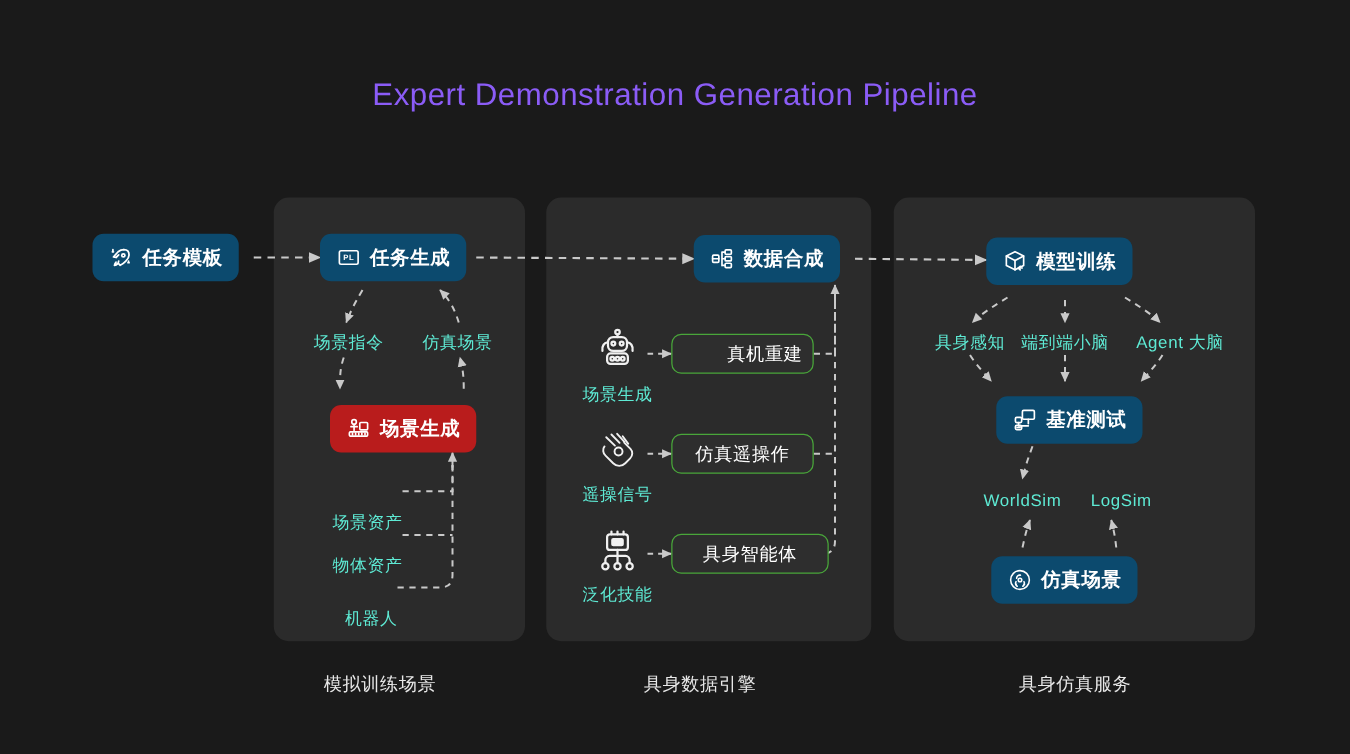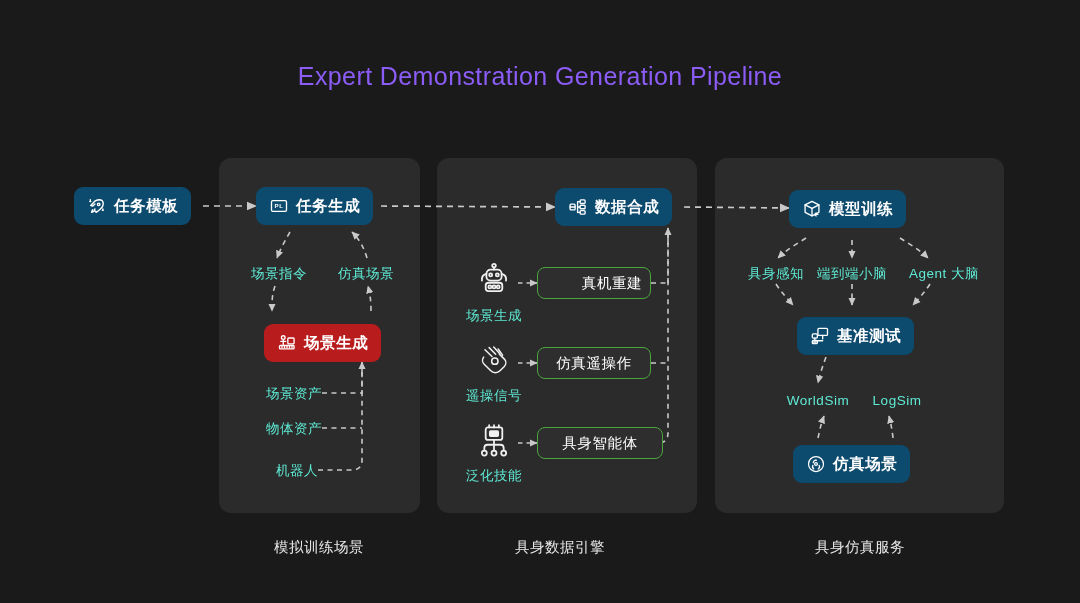--- a/index.html
+++ b/index.html
@@ -25,21 +25,21 @@
   }
   #panel-1{left:219px;top:158px;width:201px;height:355px;}
   #panel-2{left:437px;top:158px;width:260px;height:355px;}
   #panel-3{left:715px;top:158px;width:289px;height:355px;}
 
   .panel-caption{
     position:absolute;top:538px;color:#e8e8e8;
     font-size:14.5px;letter-spacing:.5px;white-space:nowrap;
     transform:translateX(-50%);
   }
-  #cap-1{left:319px;}
+  #cap-1{left:304px;}
   #cap-2{left:560px;}
   #cap-3{left:860px;}
 
   
   .pill{
     position:absolute;display:flex;align-items:center;gap:7px;
     background:#0c4a6e;border-radius:9px;
     padding:0 13px;height:38px;
     color:#ffffff;font-size:15.5px;font-weight:700;letter-spacing:.6px;
     white-space:nowrap;box-sizing:border-box;
@@ -55,21 +55,21 @@
     color:#ffffff;font-size:14.5px;letter-spacing:.6px;white-space:nowrap;
     box-sizing:border-box;height:32px;
   }
 
   
   .lbl{
     position:absolute;color:#5eead4;font-size:13.5px;
     letter-spacing:.5px;white-space:nowrap;
   }
   .lbl.c{transform:translateX(-50%);}
-  .lbl.r{transform:translateX(-100%);}
+  .lbl.r{transform:translateX(-100%);margin-top:24px;}
 
   
   .sideicon{position:absolute;width:40px;height:36px;}
   .sideicon svg{width:100%;height:100%;display:block;}
 
   
   #wires{position:absolute;left:0;top:0;width:1080px;height:603px;pointer-events:none;}
 </style>
 </head>
 <body>

